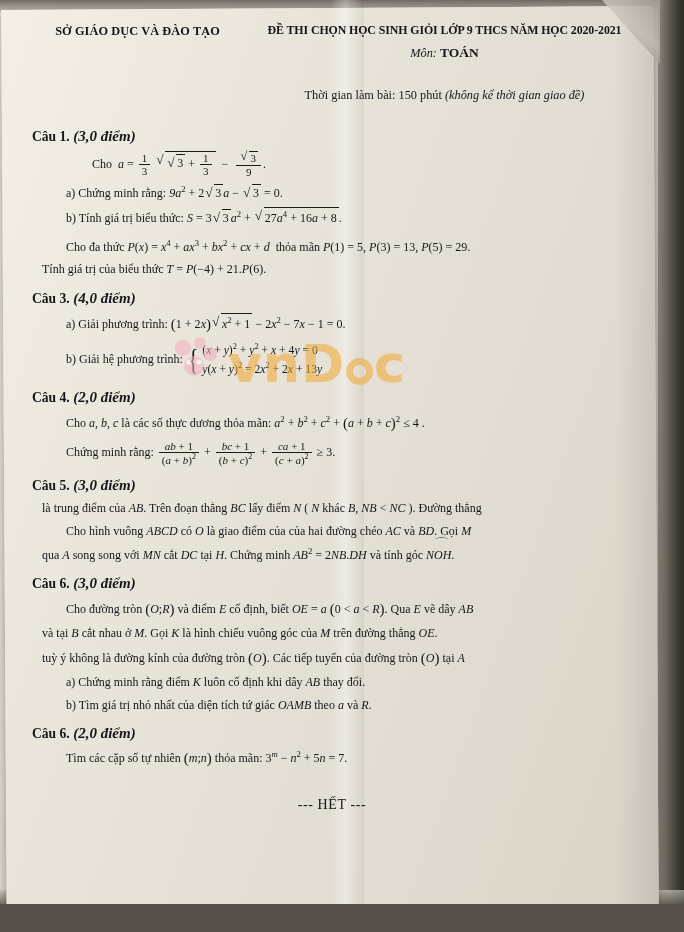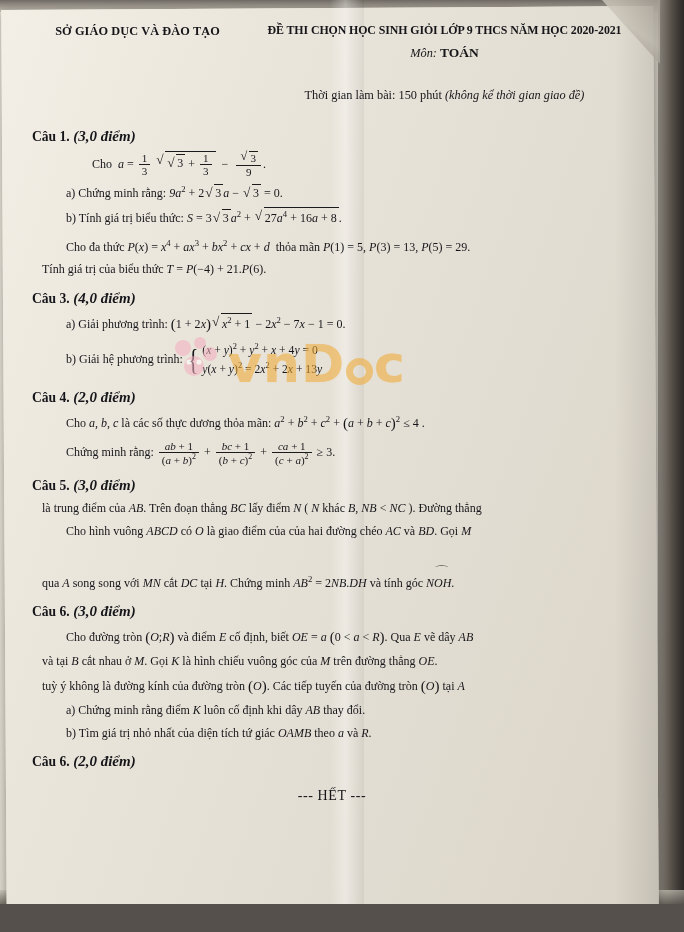--- a/index.html
+++ b/index.html
@@ -179,32 +179,31 @@
     line-height: 1.55;
   }
   .paren-big {
     font-size: 1.25em;
     vertical-align: -0.08em;
   }
   .over-arc {
     display: inline-block;
     position: relative;
     padding-top: 2px;
-    margin-top: 28px;
   }
   .over-arc::before {
     content: "⌒";
     position: absolute;
     top: -10px; left: 50%;
     transform: translateX(-50%) scaleX(1.4);
     font-size: 0.9em;
   }
   .end {
     text-align: center;
-    margin-top: 16px;
+    margin-top: 26px;
     font-size: 14px;
     letter-spacing: 0.6px;
   }
 
   
   .wm {
     position: absolute;
     top: 330px;
     left: 168px;
     width: 330px;
@@ -369,20 +368,23 @@
         </div>
         <div class="ln">
           b) Tìm giá trị nhỏ nhất của diện tích tứ giác <span class="mi">OAMB</span> theo <span class="mi">a</span> và <span class="mi">R</span>.
         </div>
       </div>
 
       <div class="q">
         <div class="q-title">
           <span>Câu 6.</span>
           <span class="pts">(2,0 điểm)</span>
+        </div>
+        <div class="ln">
+          Tìm các cặp số tự nhiên <span class="paren-big">(</span><span class="mi">m</span>;<span class="mi">n</span><span class="paren-big">)</span> thỏa mãn: 3<sup class="mi">m</sup> − <span class="mi">n</span><sup>2</sup> + 5<span class="mi">n</span> = 7.
         </div>
       </div>
 
       <div class="end">--- HẾT ---</div>
     </div>
   </div>
 
   <div class="wm">
     <svg class="wm-mark" viewBox="0 0 52 52">
       <circle cx="13" cy="16" r="8" fill="#f3adbe"></circle>

